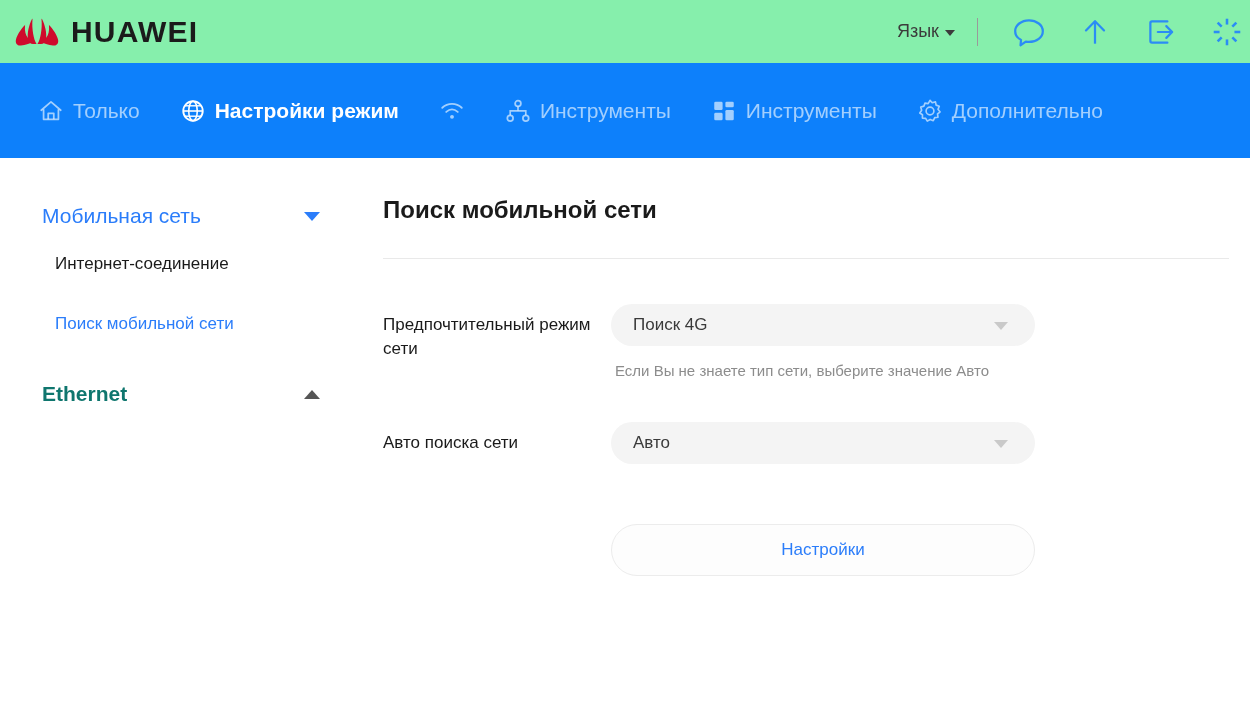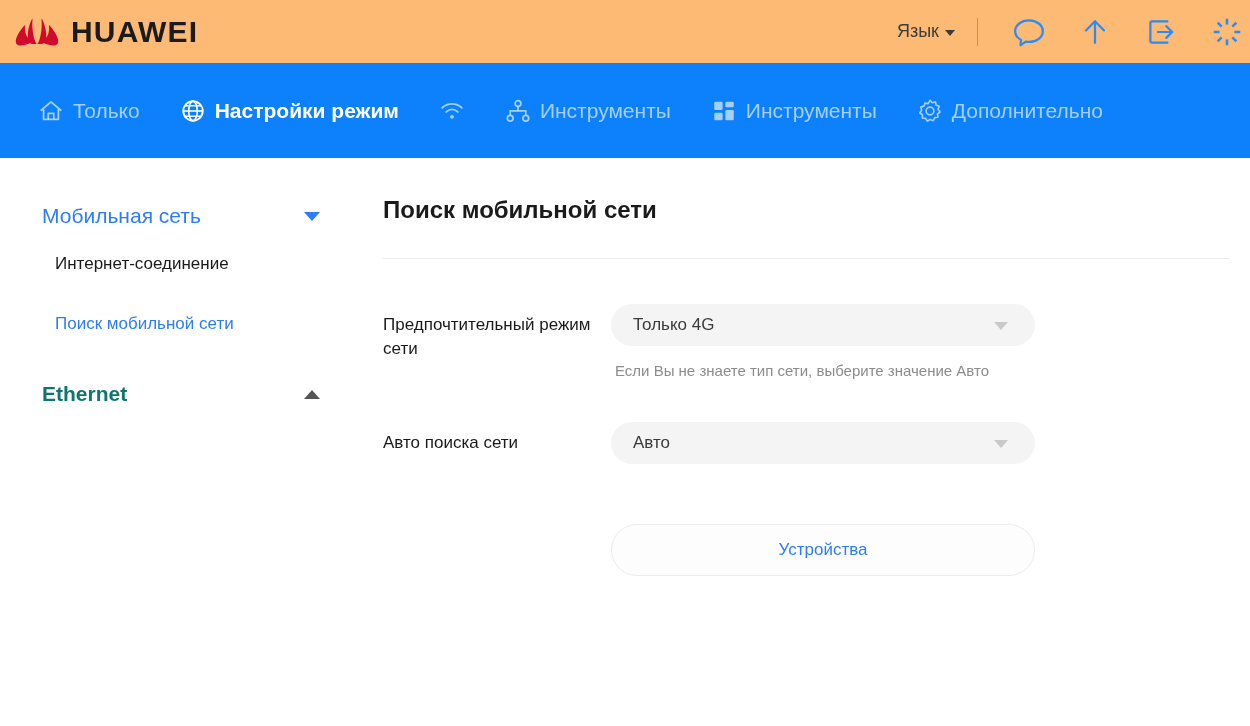--- a/index.html
+++ b/index.html
@@ -14,21 +14,21 @@
     font-family: "Liberation Sans", "DejaVu Sans", sans-serif;
     color: #1a1a1a;
     overflow: hidden;
     -webkit-font-smoothing: antialiased;
   }
 
   
   .header {
     position: relative;
     height: 63px;
-    background: #fdba74;
+    background: #86efac;
     display: flex;
     align-items: center;
     justify-content: space-between;
     box-sizing: border-box;
     padding: 0 0 0 14px;
   }
   .brand {
     display: flex;
     align-items: center;
     gap: 11px;
@@ -411,38 +411,38 @@
 
     <h1 class="page-title">Поиск мобильной сети</h1>
     <div class="hr"></div>
 
     <div class="form">
 
       <div class="form-row">
         <div class="form-label">Предпочтительный режим сети</div>
         <div class="field-col">
           <div class="select">
-            <span>Только 4G</span>
+            <span>Поиск 4G</span>
             <span class="sel-caret"></span>
           </div>
           <div class="hint">Если Вы не знаете тип сети, выберите значение Авто</div>
         </div>
       </div>
 
       <div class="row-gap"></div>
 
       <div class="form-row">
         <div class="form-label">Авто поиска сети</div>
         <div class="field-col">
           <div class="select">
             <span>Авто</span>
             <span class="sel-caret"></span>
           </div>
         </div>
       </div>
 
       <div class="btn-row">
-        <button class="btn-save">Устройства</button>
+        <button class="btn-save">Настройки</button>
       </div>
 
     </div>
   </div>
 </div>
 
 </body></html>

